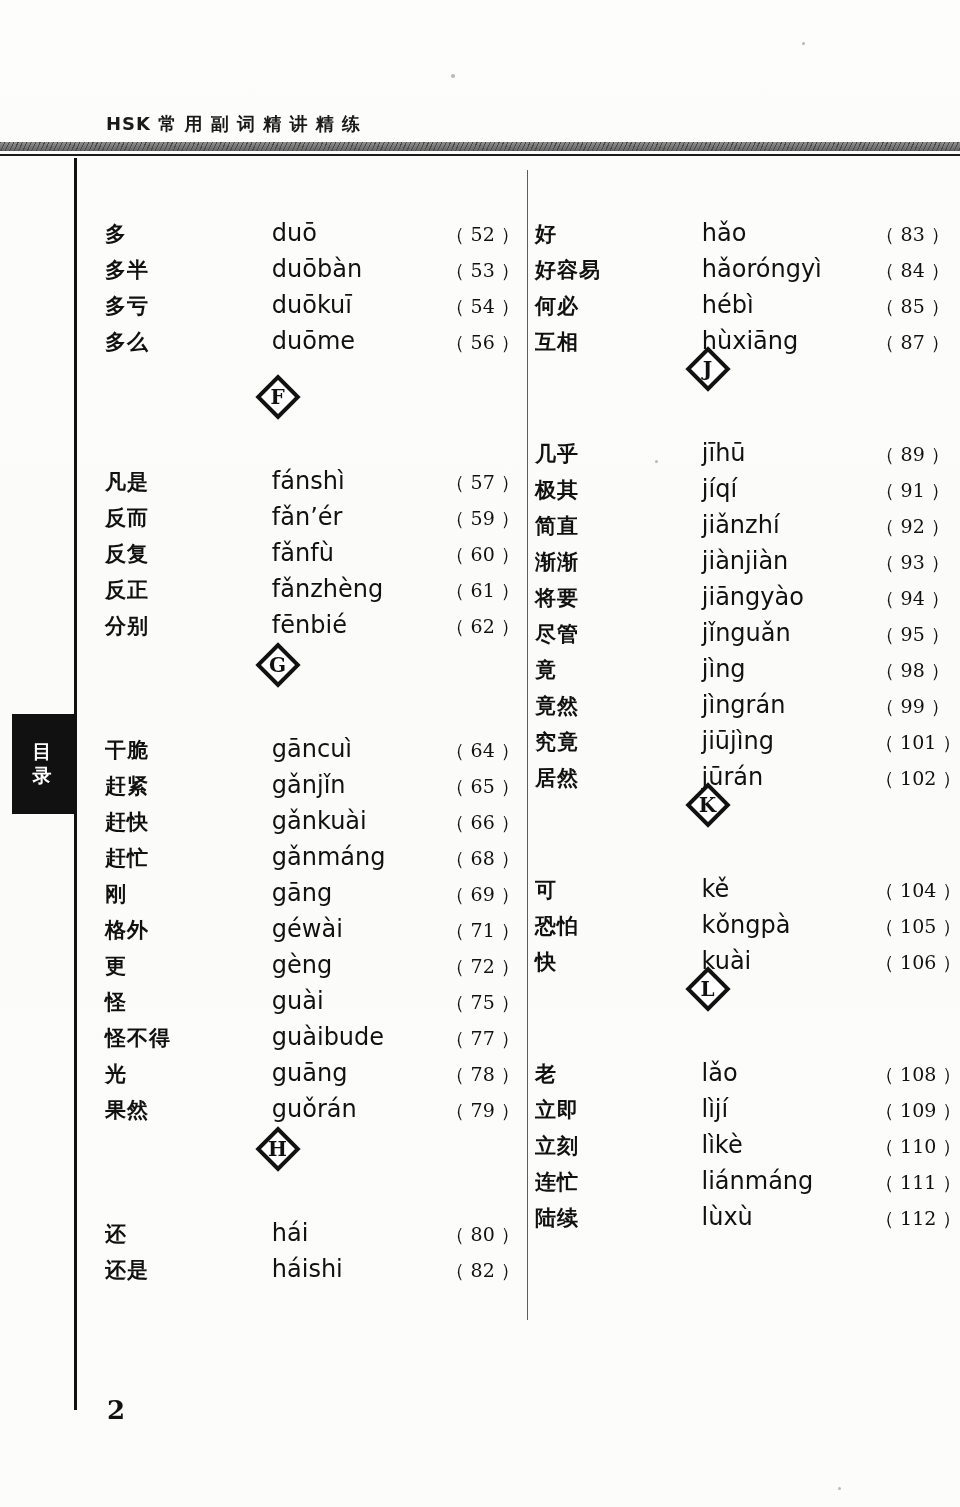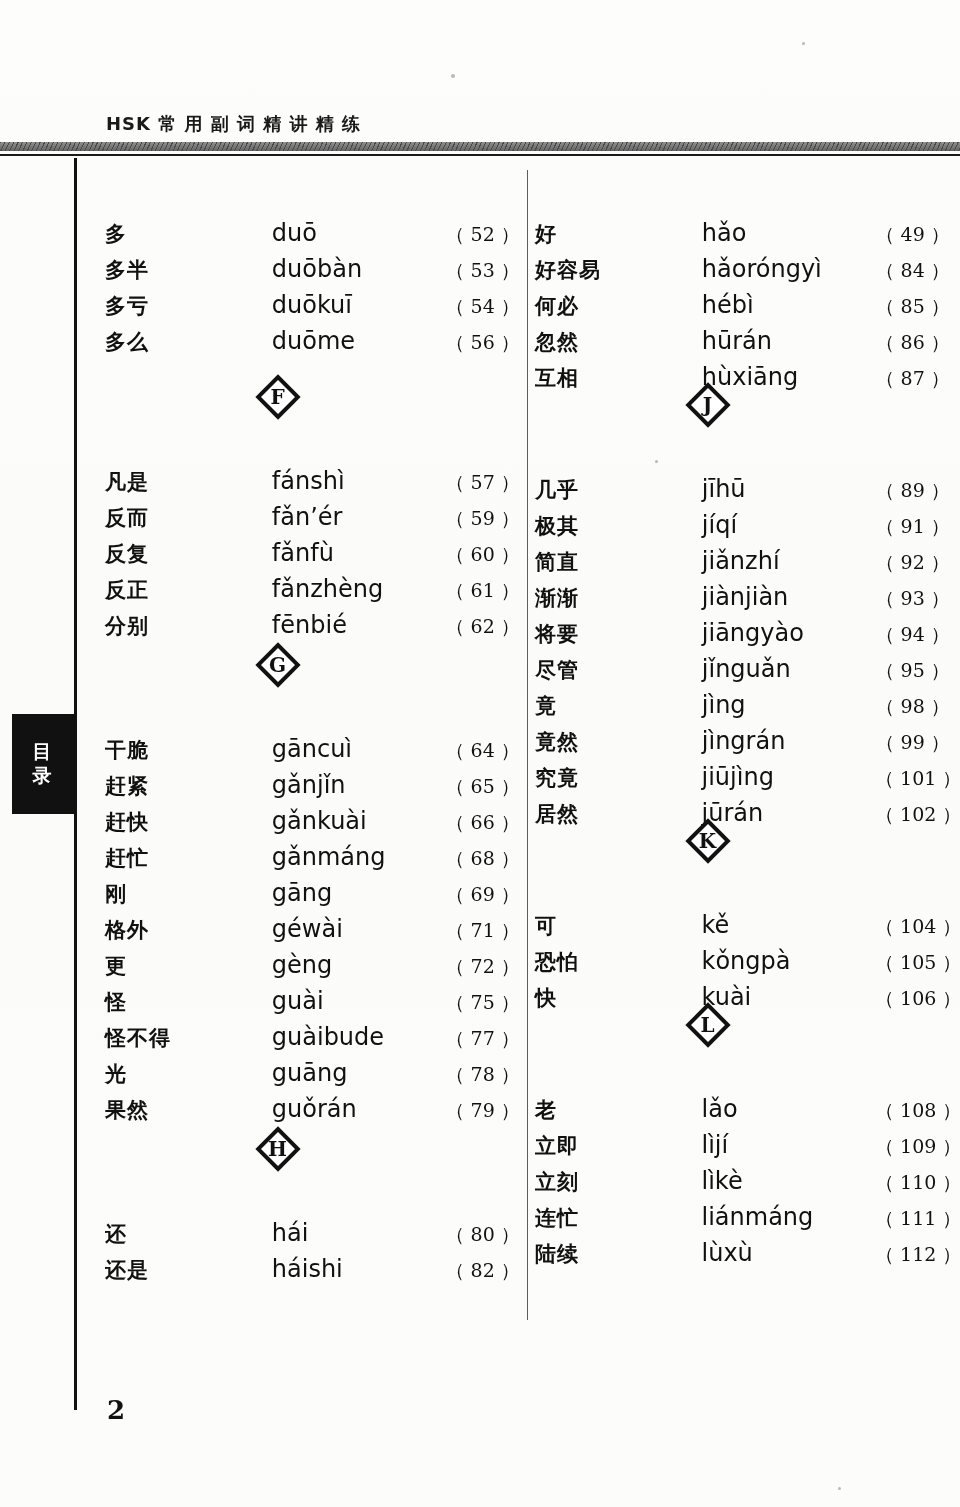--- a/index.html
+++ b/index.html
@@ -375,36 +375,31 @@
       <span class="pinyin">háishi</span>
       <span class="pagenum">（ 82 ）</span>
     </div>
   </div>
 
   <div class="col col-right">
 
     <div class="entry">
       <span class="hanzi">好</span>
       <span class="pinyin">hǎo</span>
-      <span class="pagenum">（ 49 ）</span>
+      <span class="pagenum">（ 83 ）</span>
     </div>
     <div class="entry">
       <span class="hanzi">好容易</span>
       <span class="pinyin">hǎoróngyì</span>
       <span class="pagenum">（ 84 ）</span>
     </div>
     <div class="entry">
       <span class="hanzi">何必</span>
       <span class="pinyin">hébì</span>
       <span class="pagenum">（ 85 ）</span>
-    </div>
-    <div class="entry">
-      <span class="hanzi">忽然</span>
-      <span class="pinyin">hūrán</span>
-      <span class="pagenum">（ 86 ）</span>
     </div>
     <div class="entry">
       <span class="hanzi">互相</span>
       <span class="pinyin">hùxiāng</span>
       <span class="pagenum">（ 87 ）</span>
     </div>
 
     <div class="spacer-sm"></div>
 
     <div class="letter-row">

